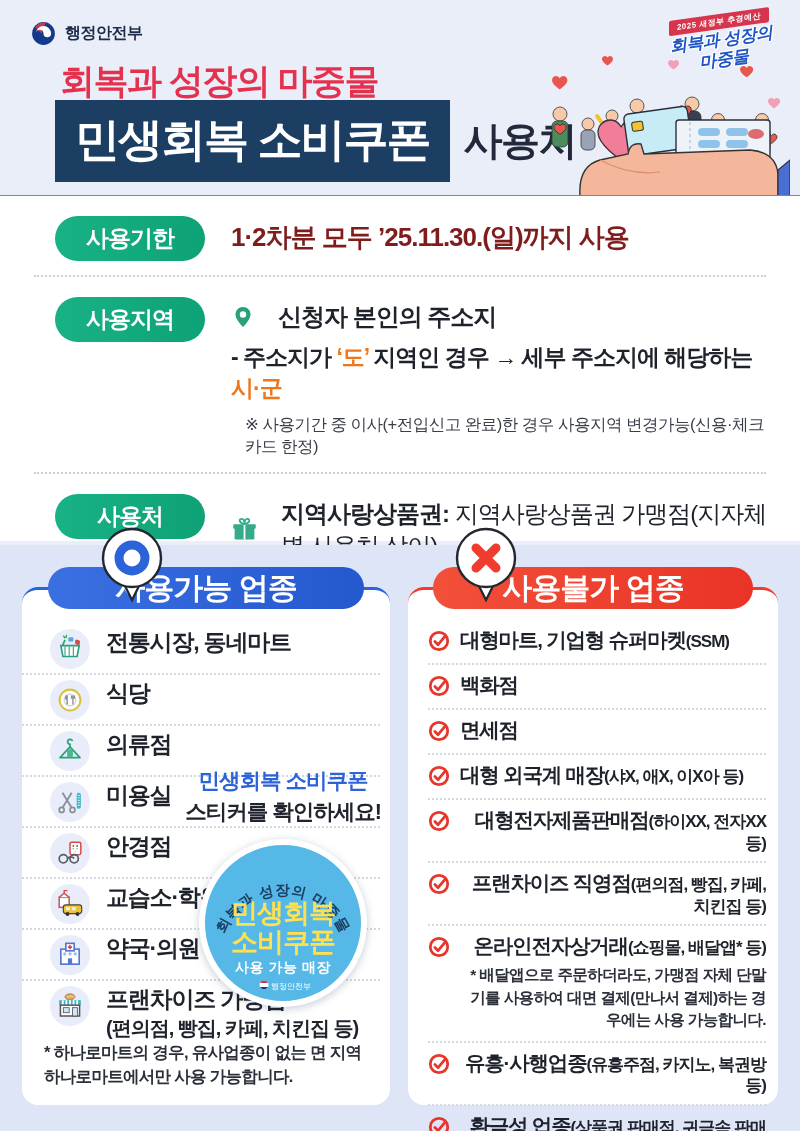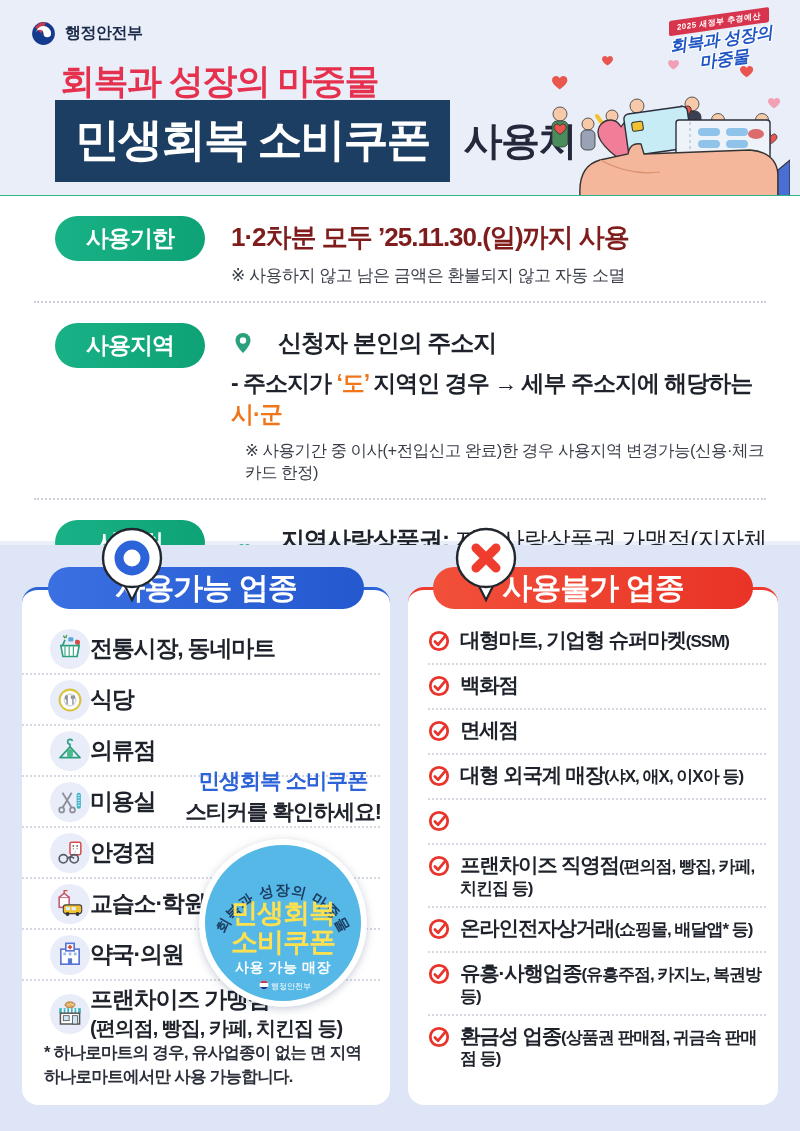--- a/index.html
+++ b/index.html
@@ -45,37 +45,37 @@
   .card-allowed { left:22px; width:368px; border-top:3px solid #2d63d8; }
   .card-restricted { left:408px; width:370px; border-top:3px solid #f03c2e; }
   .header-pill { position:absolute; top:0; left:50%; transform:translate(-50%,-55%); height:42px; border-radius:26px; color:#fff; font-size:30px; font-weight:900; letter-spacing:-1px; display:flex; align-items:center; justify-content:center; z-index:2; }
   .header-pill.blue { width:316px; background:linear-gradient(90deg,#3a70e2,#2458cf); }
   .header-pill.red { width:320px; background:linear-gradient(90deg,#f2503a,#e93326); }
   .bubble-badge { position:absolute; top:-64px; z-index:3; }
   .card-allowed .bubble-badge { left:78px; }
   .card-restricted .bubble-badge { left:46px; }
 
   .ac-list { padding-top:34px; }
-  .ac-item { display:flex; align-items:center; padding:4.5px 0 4.5px 28px; margin:0 10px 0 0; border-bottom:2px dotted #d5d8e0; }
+  .ac-item { display:flex; gap:16px; padding:4.5px 0 4.5px 28px; margin:0 10px 0 0; border-bottom:2px dotted #d5d8e0; }
   .ac-item:last-child { border-bottom:none; }
   .ac-icon { flex:0 0 40px; width:40px; height:40px; border-radius:50%; background:#e9edfa; display:flex; align-items:center; justify-content:center; }
   .ac-label { font-size:23px; font-weight:800; letter-spacing:-1.2px; color:#1e222b; line-height:1.15; }
   .ac-sub { font-size:20px; font-weight:700; letter-spacing:-1px; color:#1e222b; margin-top:3px; }
 
   .promo { position:absolute; top:176px; left:158px; width:206px; text-align:center; z-index:4; }
   .promo-l1 { color:#2d63d8; font-size:21.5px; font-weight:900; letter-spacing:-1px; }
   .promo-l2 { color:#20242e; font-size:21.5px; font-weight:900; letter-spacing:-1px; margin-top:2px; }
   .sticker { margin:12px auto 0; width:170px; height:170px; filter:drop-shadow(0 2px 4px rgba(30,50,90,.25)); }
   .ac-footnote { position:absolute; bottom:16px; left:22px; right:12px; font-size:16.5px; font-weight:700; color:#2a2f3a; letter-spacing:-0.7px; line-height:1.5; z-index:1; }
 
   .rc-list { padding:30px 12px 0 20px; }
   .rc-item { display:flex; align-items:flex-start; gap:10px; padding:7px 0; border-bottom:2px dotted #d5d8e0; }
   .rc-item:last-child { border-bottom:none; }
   .check-icon { flex:0 0 22px; margin-top:3px; }
-  .rc-text { line-height:1.25; }
+  .rc-text { line-height:1.25;text-align:right; }
   .rc-label { font-size:20.5px; font-weight:900; letter-spacing:-1.2px; color:#1e222b; }
   .rc-paren { font-size:17px; font-weight:700; letter-spacing:-1px; color:#1e222b; }
   .rc-note { font-size:15.5px; font-weight:600; color:#2a2f3a; letter-spacing:-0.6px; line-height:1.45; margin:6px 0 2px 8px; }
 </style>
 </head>
 <body>
 
 <div id="page">
 
   <div class="gov-logo">
@@ -176,21 +176,20 @@
   </svg>
 
   <div class="green-bar"></div>
 
   <section class="info-panel">
 
     <div class="info-row">
       <div class="pill-green">사용기한</div>
       <div class="info-content">
         <div class="info-main">1·2차분 모두 ’25.11.30.(일)까지 사용</div>
-        <div class="info-note">※ 사용하지 않고 남은 금액은 환불되지 않고 자동 소멸</div>
       </div>
     </div>
 
     <div class="info-divider"></div>
 
     <div class="info-row">
       <div class="pill-green">사용지역</div>
       <div class="info-content">
         <div class="where-line">
           <span class="icon-inline">
@@ -418,35 +417,37 @@
                 <circle cx="12" cy="12" r="9.5" fill="none" stroke="#e8352c" stroke-width="3"></circle>
                 <path d="M7.5 12.5 L11 16 L18.5 7" fill="none" stroke="#e8352c" stroke-width="3" stroke-linecap="round" stroke-linejoin="round"></path>
               </svg></span>
           <div class="rc-text"><span class="rc-label">대형 외국계 매장</span><span class="rc-paren">(샤X, 애X, 이X아 등)</span></div>
         </div>
         <div class="rc-item">
           <span class="check-icon"><svg width="22" height="22" viewBox="0 0 24 24">
                 <circle cx="12" cy="12" r="9.5" fill="none" stroke="#e8352c" stroke-width="3"></circle>
                 <path d="M7.5 12.5 L11 16 L18.5 7" fill="none" stroke="#e8352c" stroke-width="3" stroke-linecap="round" stroke-linejoin="round"></path>
               </svg></span>
+          <div class="rc-text"><span class="rc-label">대형전자제품판매점</span><span class="rc-paren">(하이XX, 전자XX 등)</span></div>
         </div>
         <div class="rc-item">
           <span class="check-icon"><svg width="22" height="22" viewBox="0 0 24 24">
                 <circle cx="12" cy="12" r="9.5" fill="none" stroke="#e8352c" stroke-width="3"></circle>
                 <path d="M7.5 12.5 L11 16 L18.5 7" fill="none" stroke="#e8352c" stroke-width="3" stroke-linecap="round" stroke-linejoin="round"></path>
               </svg></span>
           <div class="rc-text"><span class="rc-label">프랜차이즈 직영점</span><span class="rc-paren">(편의점, 빵집, 카페, 치킨집 등)</span></div>
         </div>
         <div class="rc-item">
           <span class="check-icon"><svg width="22" height="22" viewBox="0 0 24 24">
                 <circle cx="12" cy="12" r="9.5" fill="none" stroke="#e8352c" stroke-width="3"></circle>
                 <path d="M7.5 12.5 L11 16 L18.5 7" fill="none" stroke="#e8352c" stroke-width="3" stroke-linecap="round" stroke-linejoin="round"></path>
               </svg></span>
           <div class="rc-text">
             <span class="rc-label">온라인전자상거래</span><span class="rc-paren">(쇼핑몰, 배달앱* 등)</span>
+            <div class="rc-note">* 배달앱으로 주문하더라도, 가맹점 자체 단말기를 사용하여 대면 결제(만나서 결제)하는 경우에는 사용 가능합니다.</div>
           </div>
         </div>
         <div class="rc-item">
           <span class="check-icon"><svg width="22" height="22" viewBox="0 0 24 24">
                 <circle cx="12" cy="12" r="9.5" fill="none" stroke="#e8352c" stroke-width="3"></circle>
                 <path d="M7.5 12.5 L11 16 L18.5 7" fill="none" stroke="#e8352c" stroke-width="3" stroke-linecap="round" stroke-linejoin="round"></path>
               </svg></span>
           <div class="rc-text"><span class="rc-label">유흥·사행업종</span><span class="rc-paren">(유흥주점, 카지노, 복권방 등)</span></div>
         </div>
         <div class="rc-item">

